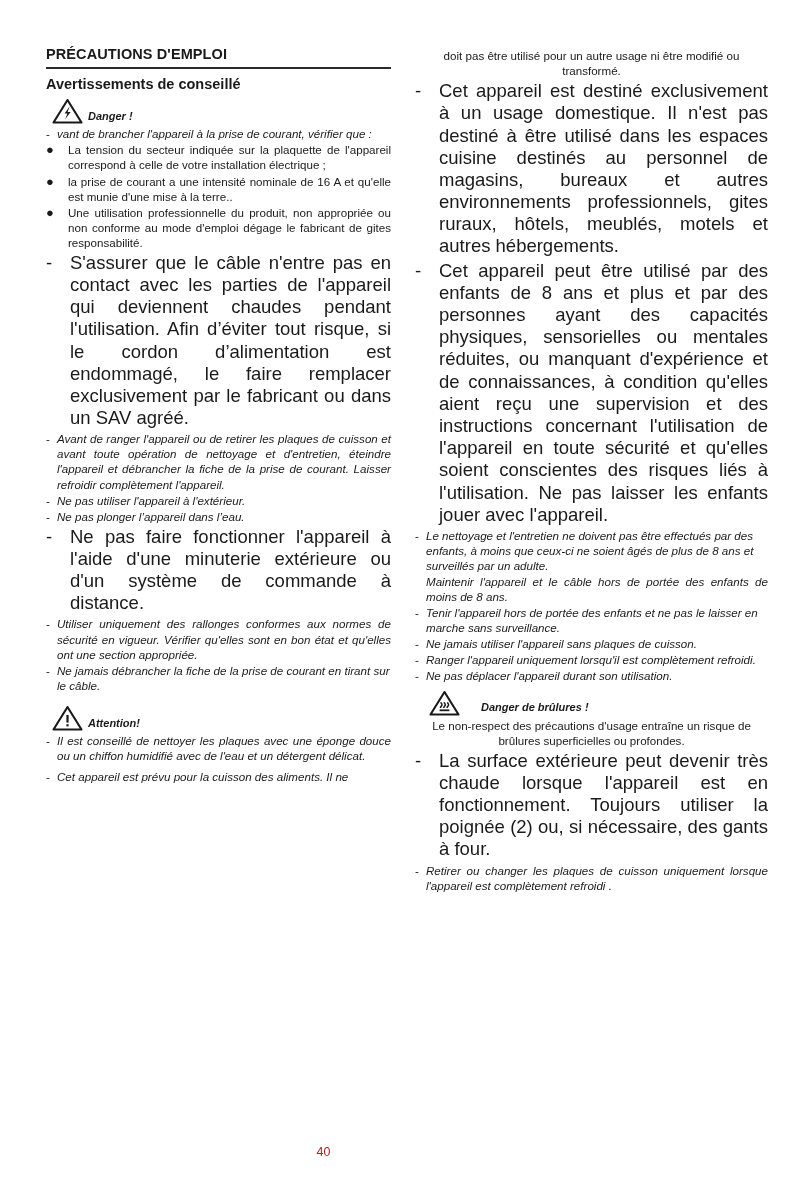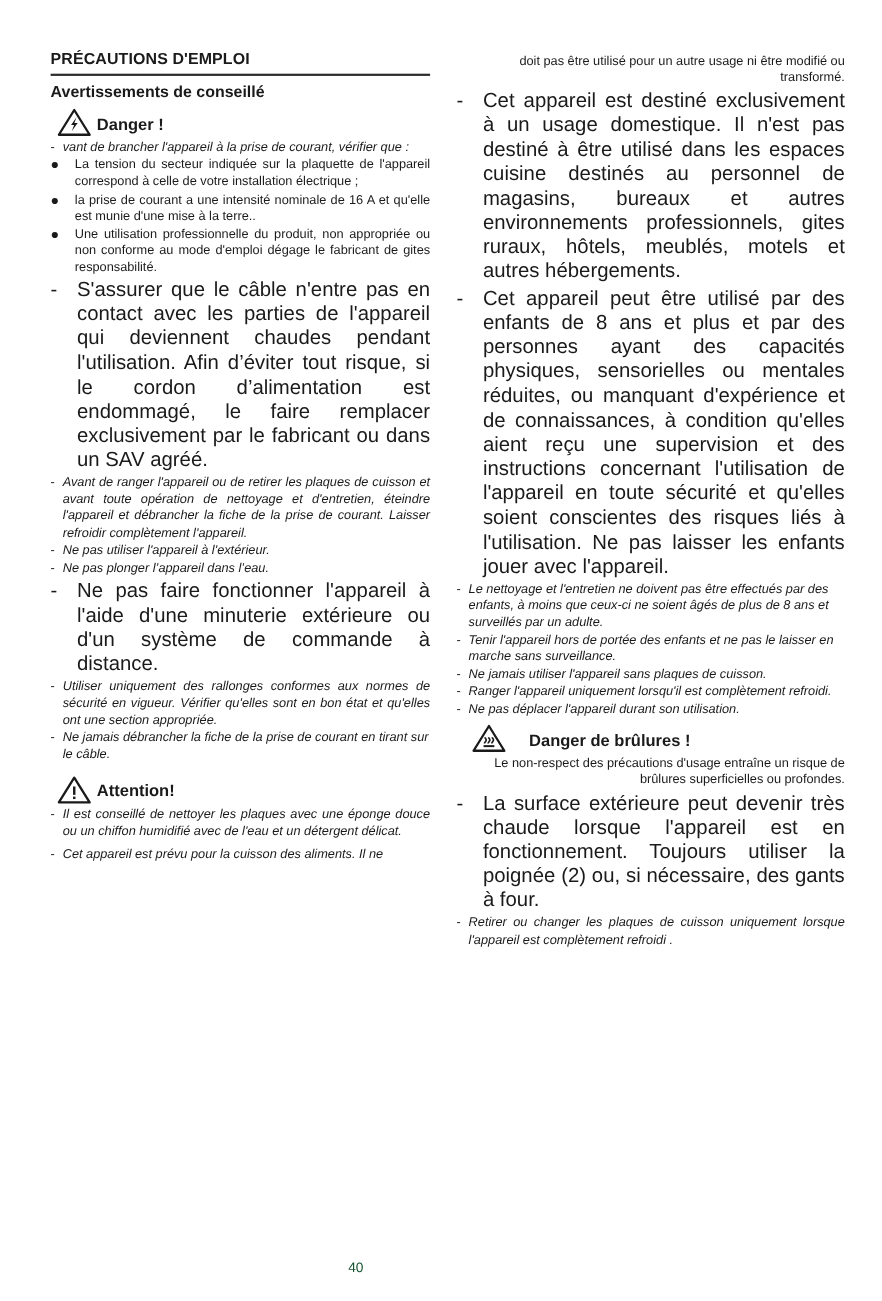--- a/index.html
+++ b/index.html
@@ -60,33 +60,34 @@
 
   
   .warn-head {
     display: flex;
     align-items: flex-end;
     gap: 5px;
     margin: 6px 0 2px 6px;
   }
   .warn-head .tri-icon { flex: 0 0 auto; display:block; }
   .warn-label {
-    font-size: 15px;
+    font-size: 11px;
     font-weight: bold;
+    font-style: italic;
     line-height: 1.1;
     padding-bottom: 2px;
   }
   .warn-head.burns { margin-left: 14px; gap: 21px; }
 
   
   .p-small {
     font-size: 11.6px;
     line-height: 1.30;
     margin: 0 0 1px 0;
-    text-align: right;
+    text-align: center;
   }
 
   
   .item-s {
     display: flex;
     font-size: 11.6px;
     line-height: 1.30;
     margin: 0 0 1px 0;
   }
   .item-s .mk {
@@ -127,21 +128,21 @@
   }
   .item-l .tx { flex: 1 1 auto; text-align: justify; }
 
   .page-number {
     position: absolute;
     left: 0;
     right: 0;
     bottom: 24px;
     text-align: center;
     font-size: 12.5px;
-    color: #14532d;
+    color: #b91c1c;
   }
 </style>
 </head>
 <body>
 
 <div class="page">
 
   <div class="columns">
 
     <div class="col">
@@ -240,20 +241,24 @@
       </div>
 
       <div class="item-l">
         <span class="mk">-</span>
         <span class="tx">Cet appareil peut être utilisé par des enfants de 8 ans et plus et par des personnes ayant des capacités physiques, sensorielles ou mentales réduites, ou manquant d'expérience et de connaissances, à condition qu'elles aient reçu une supervision et des instructions concernant l'utilisation de l'appareil en toute sécurité et qu'elles soient conscientes des risques liés à l'utilisation. Ne pas laisser les enfants jouer avec l'appareil.</span>
       </div>
 
       <div class="item-s">
         <span class="mk">-</span>
         <span class="tx">Le nettoyage et  l'entretien ne doivent pas être effectués par des enfants, à moins que ceux-ci ne soient âgés de plus de 8 ans et surveillés par un adulte.</span>
+      </div>
+      <div class="item-s">
+        <span class="mk"></span>
+        <span class="tx just">Maintenir l'appareil et le câble hors de portée des enfants de moins de 8 ans.</span>
       </div>
       <div class="item-s">
         <span class="mk">-</span>
         <span class="tx">Tenir l'appareil hors de portée des enfants et ne pas le laisser en marche sans surveillance.</span>
       </div>
       <div class="item-s">
         <span class="mk">-</span>
         <span class="tx">Ne jamais utiliser l'appareil sans plaques de cuisson.</span>
       </div>
       <div class="item-s">

